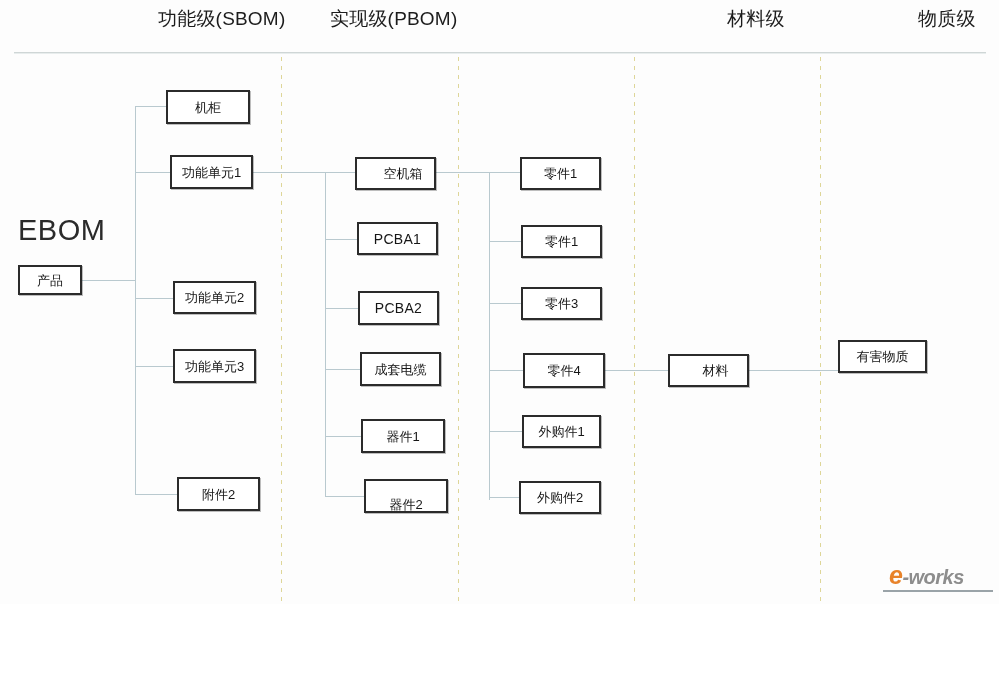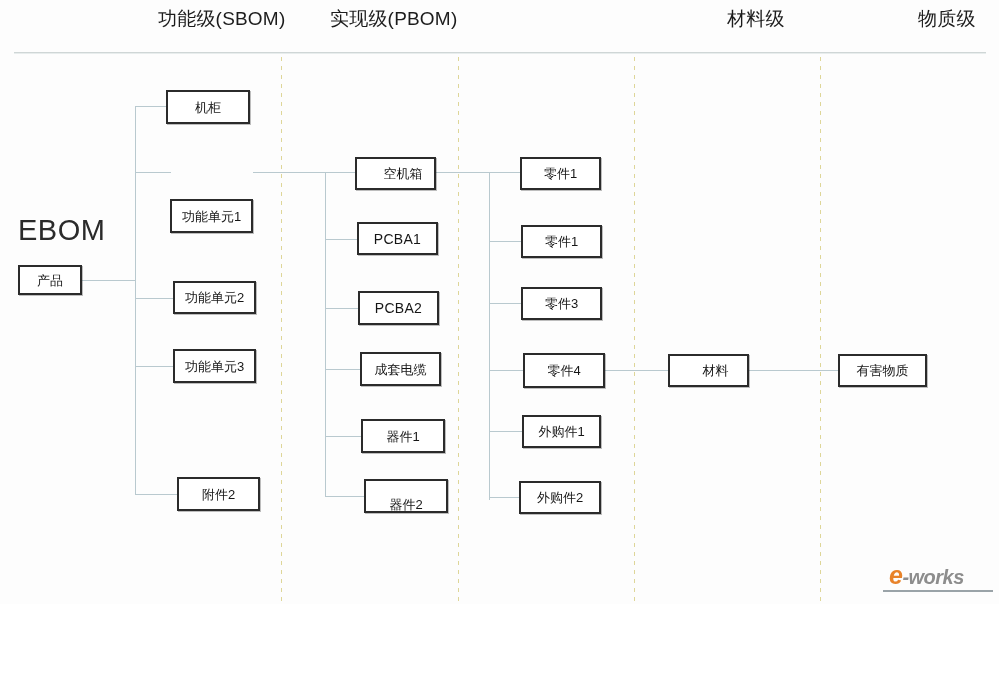--- a/index.html
+++ b/index.html
@@ -166,21 +166,21 @@
   <div class="edge h" style="left:605px; top:370px; width:64px;"></div>
   <div class="edge h" style="left:749px; top:370px; width:90px;"></div>
 
   <div id="node-layer">
       <div class="node" style="left: 18px; top: 265px; width: 64px; height: 30px;">
         <span>产品</span>
       </div>
       <div class="node" style="left: 166px; top: 90px; width: 84px; height: 34px;">
         <span>机柜</span>
       </div>
-      <div class="node" style="left: 170px; top: 155px; width: 83px; height: 34px; margin-top: 44px;">
+      <div class="node" style="left: 170px; top: 155px; width: 83px; height: 34px;">
         <span>功能单元1</span>
       </div>
       <div class="node" style="left: 173px; top: 281px; width: 83px; height: 33px;">
         <span>功能单元2</span>
       </div>
       <div class="node" style="left: 173px; top: 349px; width: 83px; height: 34px;">
         <span>功能单元3</span>
       </div>
       <div class="node" style="left: 177px; top: 477px; width: 83px; height: 34px;">
         <span>附件2</span>
@@ -217,21 +217,21 @@
       </div>
       <div class="node" style="left: 522px; top: 415px; width: 79px; height: 33px;">
         <span>外购件1</span>
       </div>
       <div class="node" style="left: 519px; top: 481px; width: 82px; height: 33px; text-align: center;">
         <span>外购件2</span>
       </div>
       <div class="node" style="left: 668px; top: 354px; width: 81px; height: 33px; padding-left: 14px;">
         <span>材料</span>
       </div>
-      <div class="node" style="left: 838px; top: 354px; width: 89px; height: 33px;">
+      <div class="node" style="left: 838px; top: 340px; width: 89px; height: 33px;">
         <span>有害物质</span>
       </div>
     </div>
 
   <div id="watermark">
     <div id="wm-rule"></div>
     <div id="wm-text"><span class="e">e</span><span>-works</span></div>
   </div>
 
 </div>

